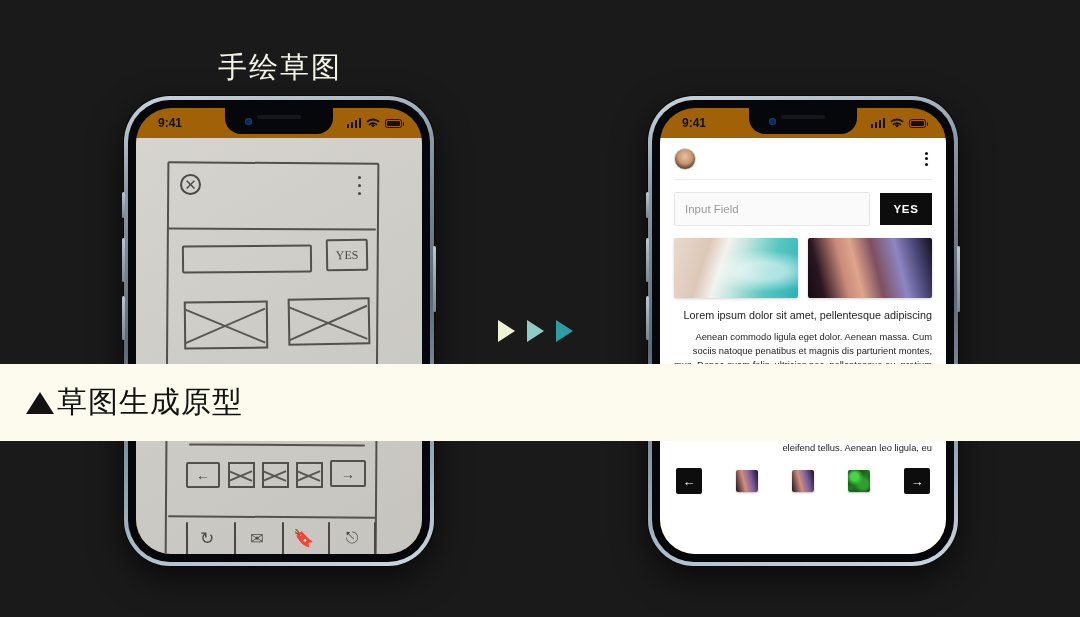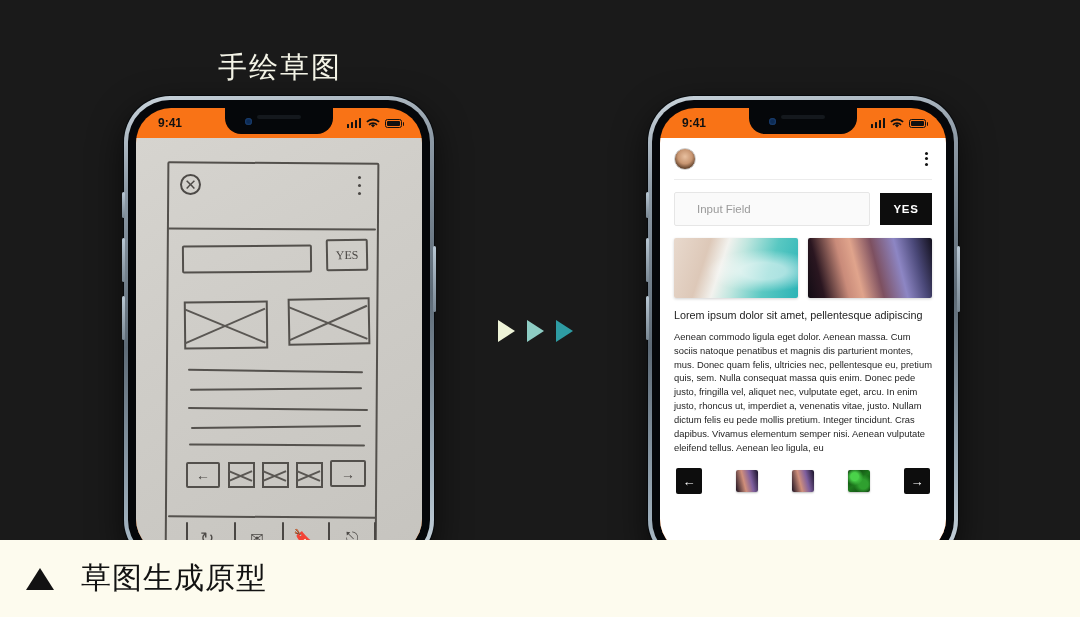--- a/index.html
+++ b/index.html
@@ -2,21 +2,21 @@
 <html><head>
 <meta charset="utf-8">
 <style>
   * { box-sizing: border-box; margin: 0; padding: 0; }
   html, body {
     width: 1080px; height: 617px;
     background: #1a1a1a;
     font-family: "Liberation Sans", sans-serif;
     overflow: hidden;
   }
-  .stage { position: relative; width: 1080px; height: 617px; background: #1a1a1a; }
+  .stage { position: relative; width: 1080px; height: 441px; background: #1a1a1a; }
 
   
   .col-title {
     position: absolute; top: 48px;
     font-size: 29px; letter-spacing: 2px;
     color: #f5f5e8; text-align: center; width: 320px;
   }
   .col-title.left  { left: 120px; }
   .col-title.right { left: 640px; }
 
@@ -30,21 +30,21 @@
     box-shadow: 0 0 0 1px #070a0d, 0 12px 34px rgba(0,0,0,.65);
   }
   .phone.left  { left: 124px; }
   .phone.right { left: 648px; }
   .phone-inner {
     position: relative; width: 100%; height: 100%;
     border-radius: 42px; background: #05070a; padding: 8px;
   }
   .screen {
     position: relative; width: 100%; height: 100%;
-    border-radius: 35px; background: #f97316; overflow: hidden;
+    border-radius: 35px; background: #a16207; overflow: hidden; text-align: right;
   }
   .notch {
     position: absolute; top: 0; left: 50%; transform: translateX(-50%);
     width: 108px; height: 26px; background: #05070a;
     border-bottom-left-radius: 16px; border-bottom-right-radius: 16px;
     z-index: 9;
   }
   .notch .speaker {
     position: absolute; top: 7px; left: 50%; transform: translateX(-50%);
     width: 44px; height: 4px; border-radius: 3px; background: #14181d;
@@ -110,21 +110,21 @@
                height: 42px; border-bottom: 1px solid #ececec; }
   .avatar { width: 22px; height: 22px; border-radius: 50%;
             background: radial-gradient(circle at 50% 38%, #e8c0a0 0%, #c79571 45%, #6d4b33 72%, #3a2a1e 100%);
             border: 1px solid #cfcfcf; }
   .kebab { display:flex; flex-direction:column; gap:2.5px; padding: 4px; }
   .kebab b { width: 3px; height: 3px; border-radius: 50%; background: #111; display:block; }
   .ui-row { display:flex; align-items:center; justify-content:space-between;
             gap: 10px; padding: 12px 0 10px; }
   .input-field { flex: 1; height: 34px; background: #fafafa;
                  border: 1px solid #e6e6e6; border-radius: 2px;
-                 display: flex; align-items: center; padding: 0 22px;
+                 display: flex; align-items: center; padding: 0 10px;
                  font-size: 11.5px; color: #9a9a9a; }
   .yes-btn { width: 52px; height: 32px; background: #0d0d0d; color: #fff;
              font-size: 11.5px; font-weight: bold; letter-spacing: .6px;
              display: flex; align-items: center; justify-content: center; }
   .thumbs { display: flex; gap: 10px; padding-top: 2px; }
   .thumb { flex: 1; height: 60px; border-radius: 2px;
            box-shadow: 0 1px 3px rgba(0,0,0,.18); }
   .thumb.beach {
     background:
       radial-gradient(ellipse at 72% 55%, rgba(255,255,255,.55) 0 18%, transparent 45%),
@@ -149,21 +149,21 @@
                              linear-gradient(140deg,#0b2d0b,#1d7a1d 50%,#0c330c); }
 
   
   .arrows { position: absolute; top: 320px; left: 498px;
             display: flex; align-items: center; gap: 12px; }
   .tri { width: 0; height: 0; border-style: solid;
          border-width: 11px 0 11px 17px; border-color: transparent; }
 
   
   .banner { position: absolute; left: 0; bottom: 0; width: 1080px; height: 77px;
-            background: #fdfbee; display: flex; align-items: center; padding-left: 26px; gap: 27px; }
+            background: #fdfbee; display: flex; align-items: center; padding-left: 26px; gap: 3px; }
   .banner .tri-mark { width:0;height:0;border-style:solid;
                       border-width:0 14px 22px 14px; border-color: transparent transparent #121212 transparent; }
   .banner .b-text { font-size: 30px; color: #121212; letter-spacing: 1px; }
 </style>
 </head>
 <body>
 
 <div class="stage">
 
   <div class="col-title left">手绘草图</div>

